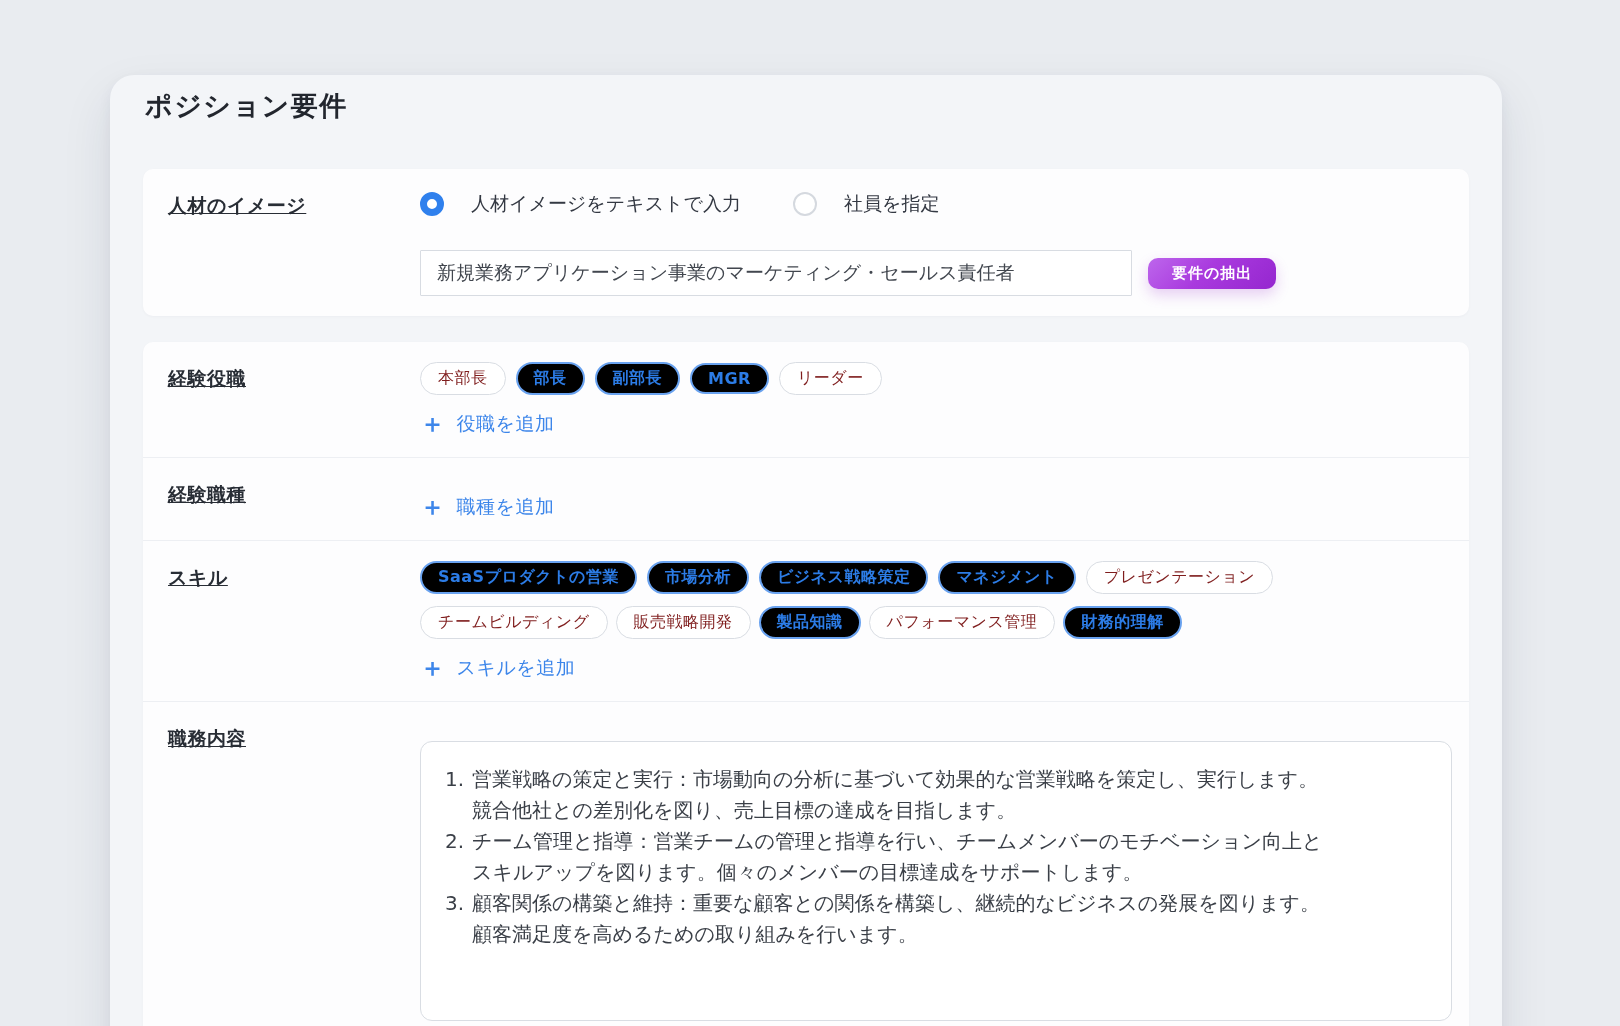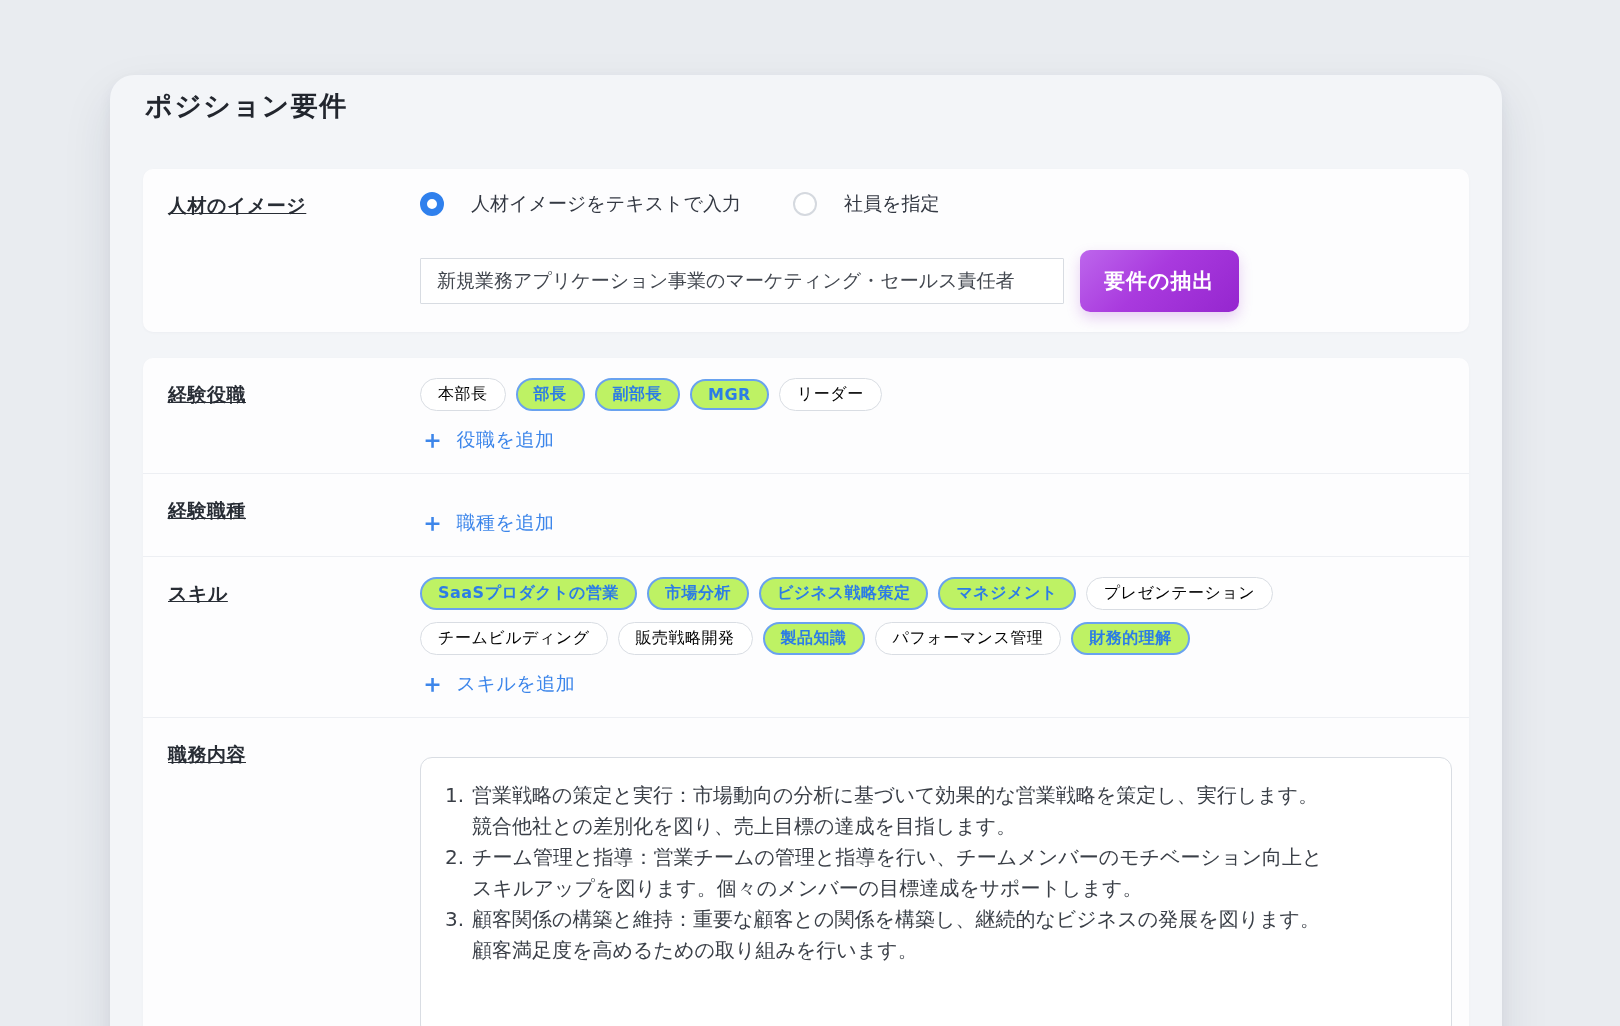--- a/index.html
+++ b/index.html
@@ -58,64 +58,64 @@
   .radio-option { display: flex; align-items: center; gap: 27px; cursor: pointer; }
   .radio-option + .radio-option { margin-left: 52px; }
   .radio-dot {
     width: 24px; height: 24px; border-radius: 50%;
     background: #fff; border: 2px solid #d5d9df; flex: 0 0 auto;
   }
   .radio-dot.checked { border: 7px solid #2f80ed; }
   
   .input-line { display: flex; align-items: center; gap: 16px; }
   .text-input {
-    width: 644px; height: 46px;
+    width: 712px; height: 46px;
     border: 1px solid #d8dce2;
     border-radius: 1px;
     background: #fff;
     padding: 0 16px;
     font-size: 19px;
     color: #42474f;
     font-family: inherit;
     outline: none;
   }
   .btn-purple {
-    height: 62px;
+    height: 31px;
     padding: 0 24px;
     border: none;
     border-radius: 10px;
     background: linear-gradient(135deg, #bd66ec 0%, #a93ade 45%, #9526cf 100%);
     color: #fff;
-    font-size: 21px;
+    font-size: 15px;
     font-weight: 700;
     letter-spacing: 1px;
     font-family: inherit;
     cursor: pointer;
     box-shadow: 0 6px 14px rgba(150,40,200,0.22);
   }
   
   .chips { display: flex; flex-wrap: wrap; gap: 10px; align-items: center; }
-  .chips + .chips { margin-top: 12px; }
+  .chips + .chips { margin-top: 12px; gap: 8px; }
   .chip {
     display: inline-block;
     border-radius: 999px;
     padding: 5px 17px;
     font-size: 16px;
     background: #fff;
     border: 1px solid #d9dde3;
-    color: #000000;
+    color: #7f1d1d;
     font-weight: 500;
     letter-spacing: 0.5px;
     min-width: 46px;
     text-align: center;
     cursor: pointer;
   }
   .chip.selected {
     border: 2px solid #69a2ef;
-    background: #bef264;
+    background: #000000;
     color: #2c7ce6;
     font-weight: 700;
     padding: 4px 16px;
   }
   .add-link {
     display: inline-flex;
     align-items: center;
     gap: 11px;
     margin-top: 16px;
     border: none;

